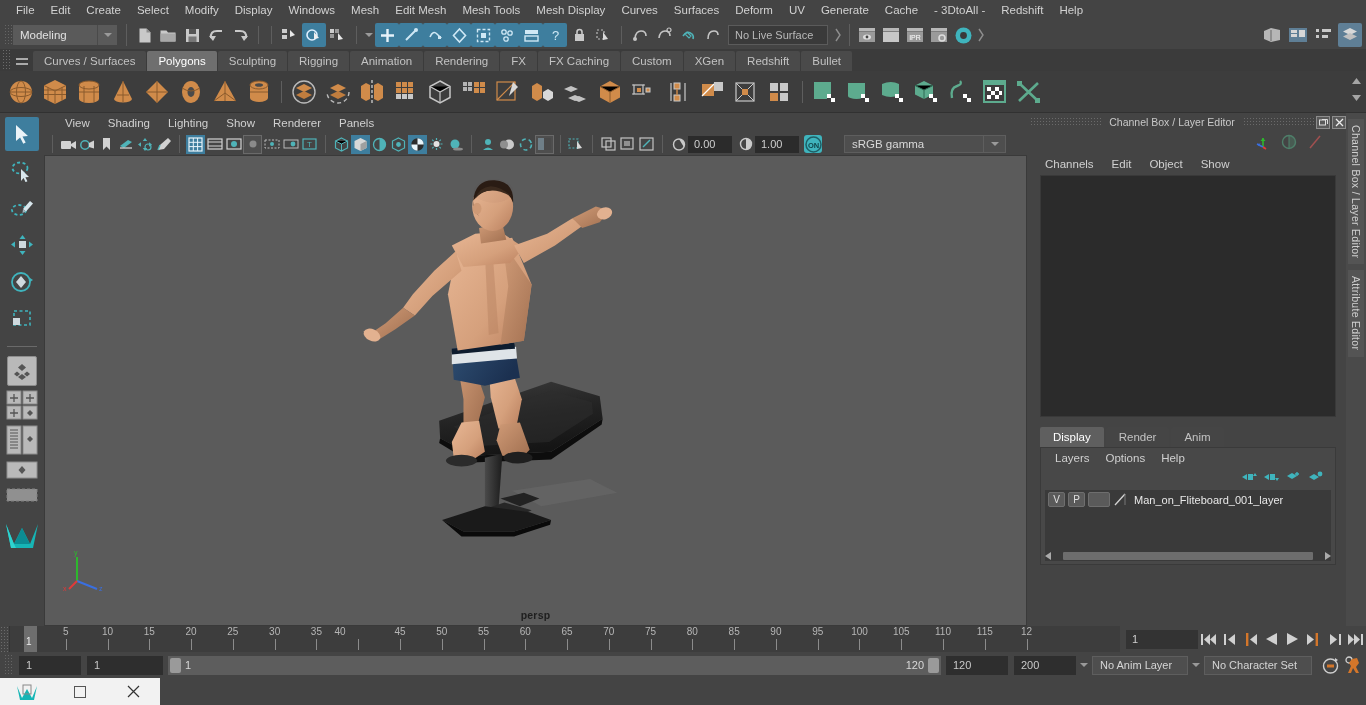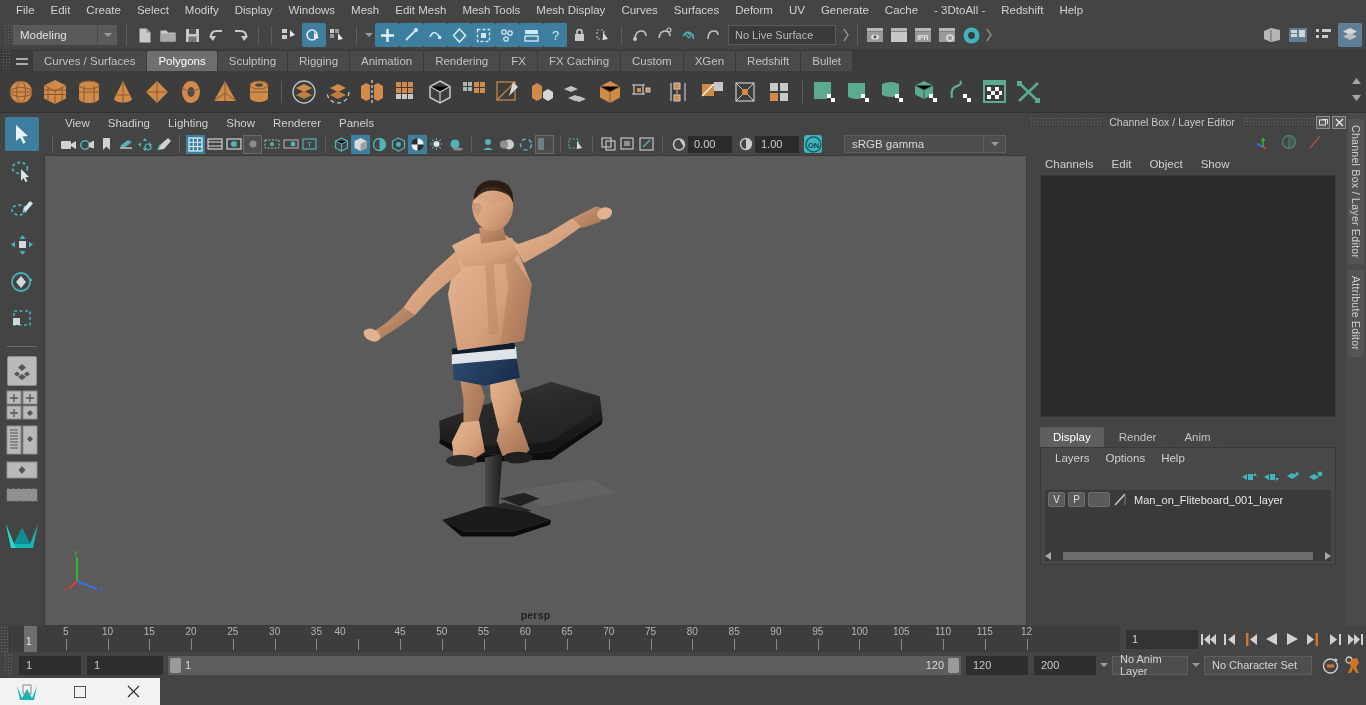--- a/index.html
+++ b/index.html
@@ -36,21 +36,21 @@
     width: 20px; height: 20px; background: #5a5a5a; display:flex; align-items:center; justify-content:center;
     border-left: 1px solid #4a4a4a; margin-right: 4px;
   }
   .tri-down { width:0;height:0;border-left:4px solid transparent;border-right:4px solid transparent;border-top:4px solid #9a9a9a;}
   .sep { width: 1px; height: 18px; background: #5e5e5e; margin: 0 6px; flex-shrink: 0; }
   .sep-tall { width: 1px; height: 22px; background: #5e5e5e; margin: 0 5px; flex-shrink:0;}
   .ico { width: 24px; height: 24px; display: flex; align-items: center; justify-content: center; flex-shrink:0; }
   .ico.on { background: #3e7e9e; border-radius: 2px; }
   .ico svg { display:block; }
   .livefield {
-    width: 108px; height: 20px; background: #3a3a3a; border: 1px solid #5b5b5b; color: #b9b9b9;
+    width: 100px; height: 20px; background: #3a3a3a; border: 1px solid #5b5b5b; color: #b9b9b9;
     font-size: 11px; display: flex; align-items: center; padding-left: 6px; margin: 0 4px;
   }
   .rightpanel-icons { position: absolute; right: 4px; display: flex; align-items: center; gap: 2px; }
 
   
   .shelftabs {
     height: 22px; background: #3b3b3b; display: flex; align-items: flex-end; flex-shrink: 0;
     padding-left: 2px;
   }
   .shelf-grip { width: 9px; height: 22px; background-image: radial-gradient(#6b6b6b 1px, transparent 1px); background-size:3px 3px; }
@@ -1350,21 +1350,21 @@
       <div style="display:flex;align-items:center;gap:4px;">
         <div class="rs-lbl">120</div>
         <div class="rs-handle"></div>
       </div>
     </div>
     <div class="rfield" style="width:62px;">120</div>
     <div class="rfield" style="width:62px;margin-left:6px;">200</div>
     <div class="droparrow">
         <div class="tri-down"></div>
       </div>
-    <div class="dropfield" style="width:76px;">No Anim Layer</div>
+    <div class="dropfield" style="width:96px;">No Anim Layer</div>
     <div class="droparrow">
         <div class="tri-down"></div>
       </div>
     <div class="dropfield" style="width:108px;">No Character Set</div>
     <div class="ico" style="margin-left:6px">
       <svg width="19" height="19" viewBox="0 0 19 19">
           <circle cx="9.5" cy="10" r="7" fill="none" stroke="#cfcfcf" stroke-width="1.4"></circle>
           <rect x="6" y="8.5" width="7" height="3" fill="#d4762a"></rect>
           <path d="M14 2l3 2-3 2z" fill="#cfcfcf"></path>
         </svg>

